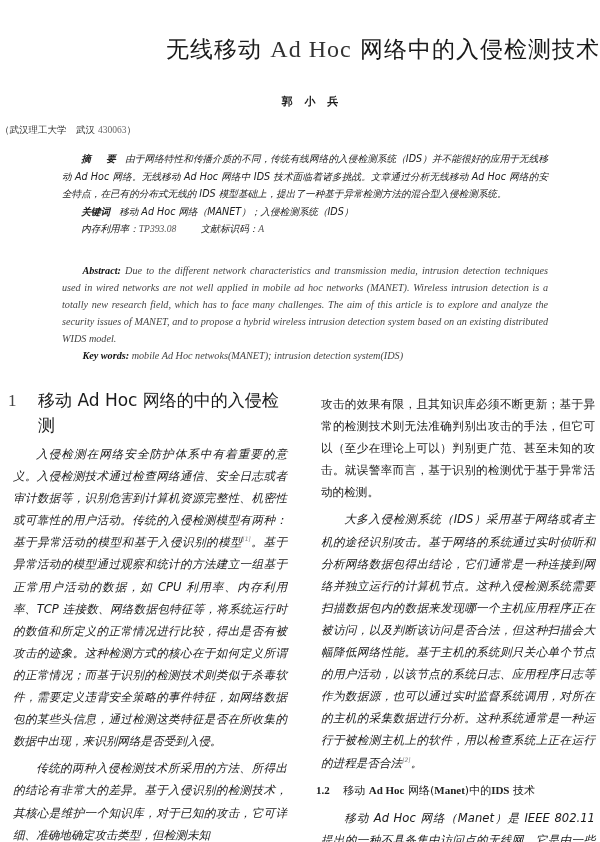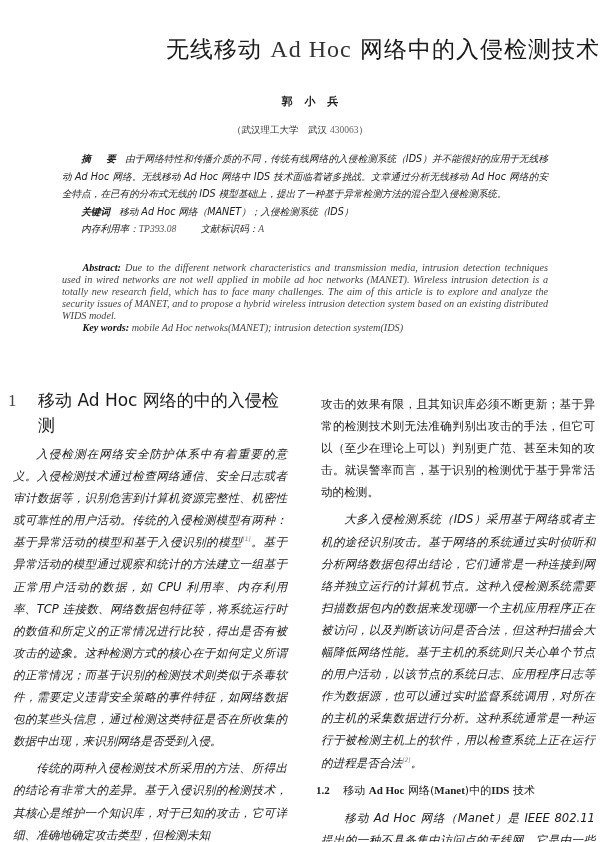--- a/index.html
+++ b/index.html
@@ -11,36 +11,36 @@
   .title {
     position: absolute; left: 0; top: 34px; width: 600px; text-align: right;
     font-size: 23px; letter-spacing: 1px; color: #1a1a1a;
   }
   .title .lat { font-family: "Liberation Serif", serif; font-size: 24px; color: #333; }
   .author {
     position: absolute; left: 12px; top: 94px; width: 600px; text-align: center;
     font-size: 11px; letter-spacing: 4px; font-weight: bold;
   }
   .affil {
-    position: absolute; left: 0; top: 124px; width: 600px; text-align: center;
+    position: absolute; left: 0; top: 124px; width: 600px; text-align: left;
     font-size: 9.5px; color: #333;
   }
   .affil .num { font-family: "Liberation Serif", serif; color: #666; }
   .abstract-block {
     position: absolute; left: 62px; top: 150px; width: 486px;
     font-size: 9.6px; line-height: 17.5px; color: #222;
   }
   .abstract-block p { margin: 0; text-align: justify; }
   .indent { text-indent: 2em; font-style: italic; }
   .lbl { font-weight: bold; letter-spacing: 6px; }
   .lbl2 { font-weight: bold; }
   .lat { font-family: "Liberation Serif", serif; color: #555; }
   .en-block {
     position: absolute; left: 62px; top: 262px; width: 486px;
-    font-family: "Liberation Serif", serif; font-size: 10.2px; line-height: 12px; color: #444;
+    font-family: "Liberation Serif", serif; font-size: 10.2px; line-height: 17px; color: #444;
   }
   .en-block p { margin: 0; text-align: justify; }
   .en-block b { color: #111; }
   .col {
     position: absolute; top: 388px; width: 284px;
     font-size: 11.6px; line-height: 22.1px; color: #1a1a1a;
   }
   .col-left { left: 8px; }
   .col-right { left: 316px; }
   .col p { margin: 5px; text-align: justify; }

